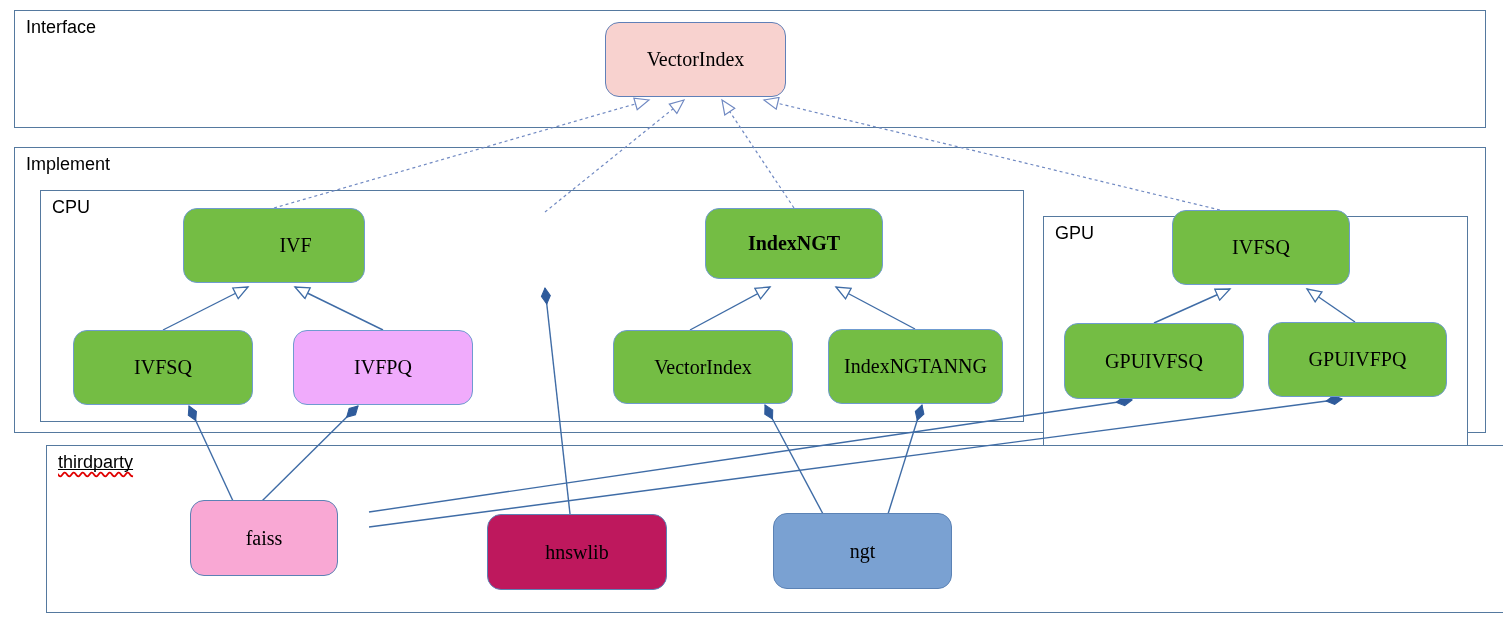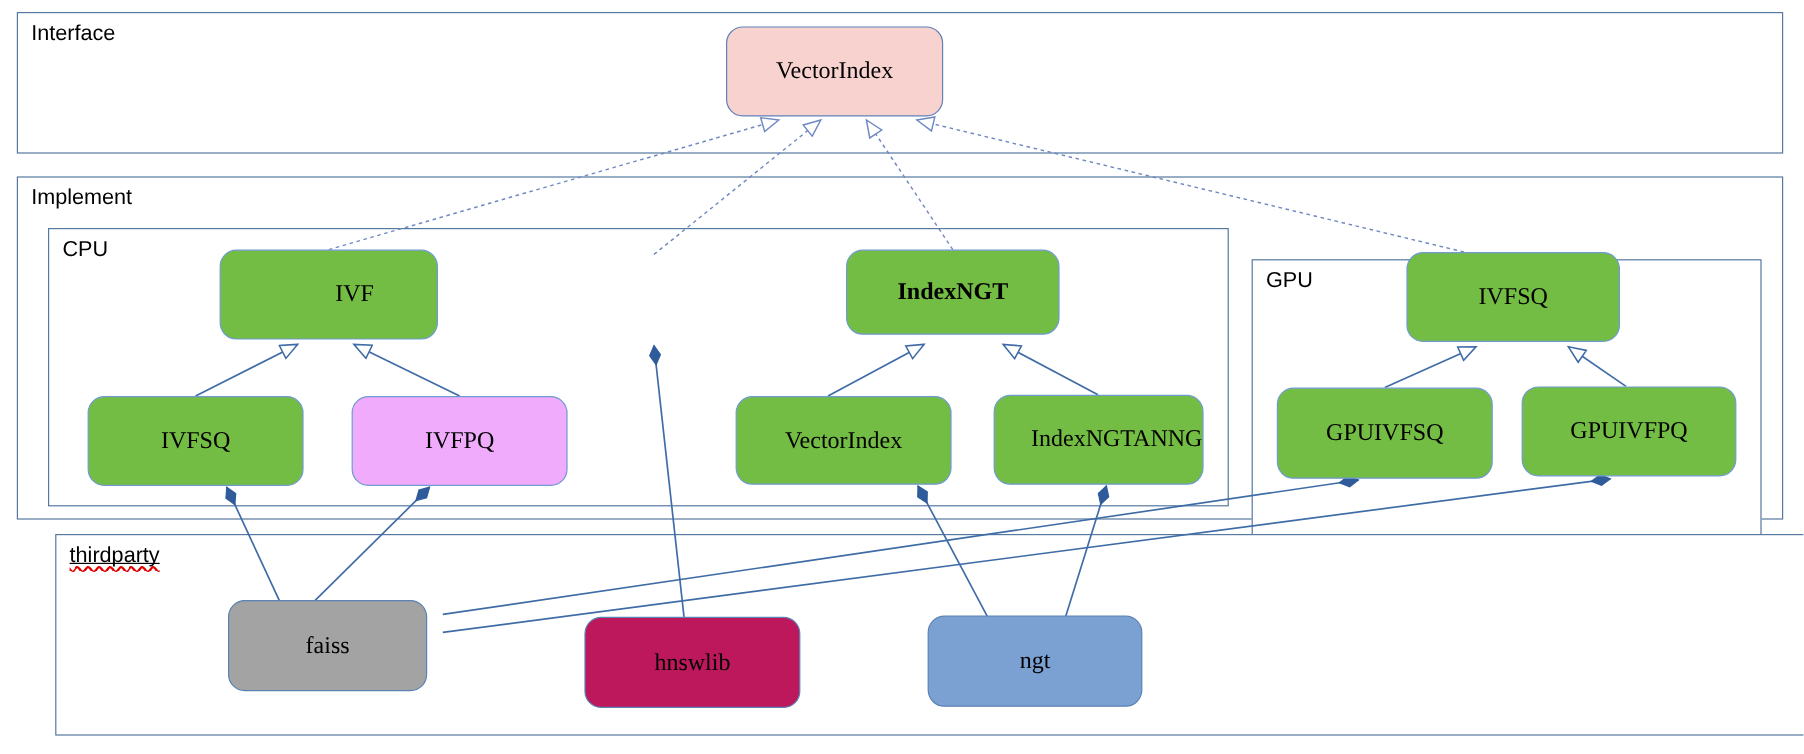--- a/index.html
+++ b/index.html
@@ -112,30 +112,30 @@
     </div>
     <div class="node impl" style="left: 73px; top: 330px; width: 180px; height: 75px; background: rgb(116, 189, 68); border-color: rgb(111, 155, 208);">
       <span>IVFSQ</span>
     </div>
     <div class="node impl" style="left: 293px; top: 330px; width: 180px; height: 75px; background: #f0abfc; border-color: rgb(111, 155, 208);">
       <span>IVFPQ</span>
     </div>
     <div class="node impl" style="left: 613px; top: 330px; width: 180px; height: 74px; background: rgb(116, 189, 68); border-color: rgb(111, 155, 208);">
       <span>VectorIndex</span>
     </div>
-    <div class="node impl" style="left: 828px; top: 329px; width: 175px; height: 75px; background: rgb(116, 189, 68); border-color: rgb(111, 155, 208); justify-content: flex-end;">
+    <div class="node impl" style="left: 828px; top: 329px; width: 175px; height: 75px; background: rgb(116, 189, 68); border-color: rgb(111, 155, 208);">
       <span>IndexNGTANNG</span>
     </div>
     <div class="node impl" style="left: 1064px; top: 323px; width: 180px; height: 76px; background: rgb(116, 189, 68); border-color: rgb(111, 155, 208);">
       <span>GPUIVFSQ</span>
     </div>
     <div class="node impl" style="left: 1268px; top: 322px; width: 179px; height: 75px; background: rgb(116, 189, 68); border-color: rgb(111, 155, 208);">
       <span>GPUIVFPQ</span>
     </div>
-    <div class="node lib" style="left: 190px; top: 500px; width: 166px; height: 76px; background: #a3a3a3; border-color: rgb(91, 130, 181);">
+    <div class="node lib" style="left: 190px; top: 500px; width: 148px; height: 76px; background: #f9a8d4; border-color: rgb(91, 130, 181);">
       <span>faiss</span>
     </div>
     <div class="node lib" style="left: 487px; top: 514px; width: 180px; height: 76px; background: #be185d; border-color: rgb(91, 130, 181);">
       <span>hnswlib</span>
     </div>
     <div class="node lib" style="left: 773px; top: 513px; width: 179px; height: 76px; background: rgb(122, 161, 210); border-color: rgb(91, 130, 181);">
       <span>ngt</span>
     </div>
   </div>
 

